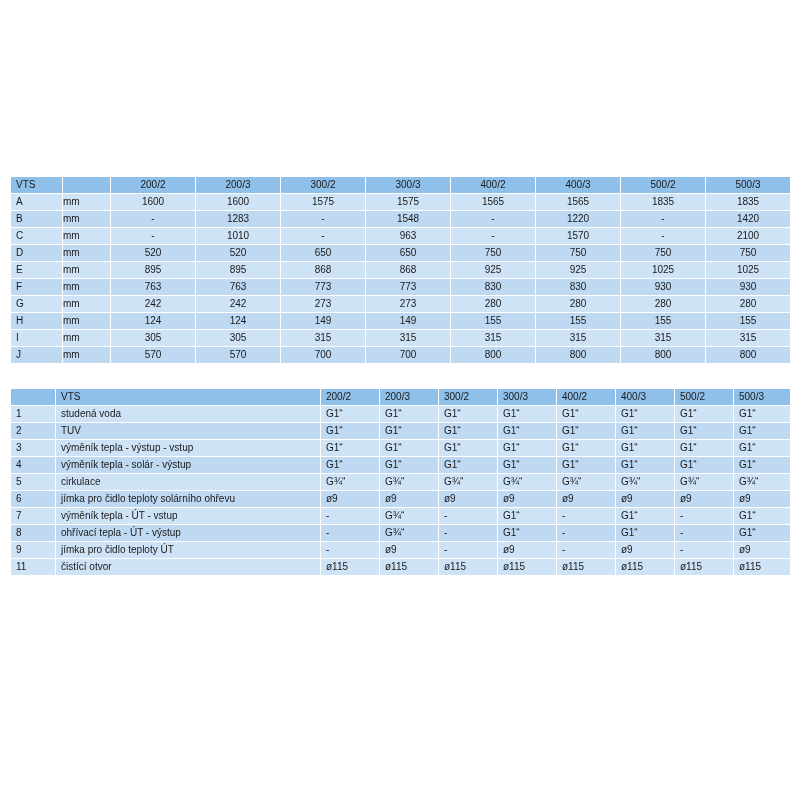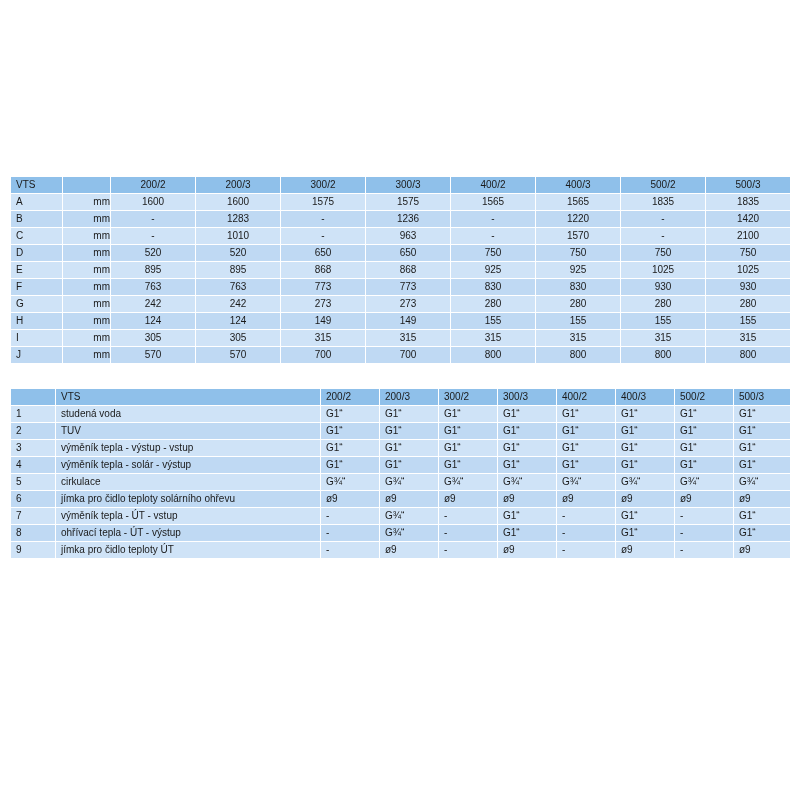--- a/index.html
+++ b/index.html
@@ -46,21 +46,21 @@
     width: 780px;
   }
   #table-dimensions .r-light { background: #cfe3f7; }
   #table-dimensions .r-mid   { background: #bfd9f3; }
   #table-dimensions .hdr     { background: #8fc0ea; }
   #table-dimensions .c-label {
     text-align: left;
     padding-left: 5px;
   }
   #table-dimensions .c-unit {
-    text-align: right;
+    text-align: left;
   }
   #table-dimensions .hdr .c-label { text-align: left; padding-left: 5px; }
 
   
   #table-connections {
     position: absolute;
     left: 10px;
     top: 388px;
     width: 780px;
   }
@@ -116,21 +116,21 @@
         <td>1565</td>
         <td>1835</td>
         <td>1835</td>
       </tr>
       <tr class="r-mid">
         <td class="c-label">B</td>
         <td class="c-unit">mm</td>
         <td>-</td>
         <td>1283</td>
         <td>-</td>
-        <td>1236</td>
+        <td>1548</td>
         <td>-</td>
         <td>1220</td>
         <td>-</td>
         <td>1420</td>
       </tr>
       <tr class="r-light">
         <td class="c-label">C</td>
         <td class="c-unit">mm</td>
         <td>-</td>
         <td>1010</td>
@@ -357,16 +357,28 @@
         <td class="c-desc">jímka pro čidlo teploty ÚT</td>
         <td class="c-val">-</td>
         <td class="c-val">ø9</td>
         <td class="c-val">-</td>
         <td class="c-val">ø9</td>
         <td class="c-val">-</td>
         <td class="c-val">ø9</td>
         <td class="c-val">-</td>
         <td class="c-val">ø9</td>
       </tr>
+      <tr class="r-light">
+        <td class="c-num">11</td>
+        <td class="c-desc">čistící otvor</td>
+        <td class="c-val">ø115</td>
+        <td class="c-val">ø115</td>
+        <td class="c-val">ø115</td>
+        <td class="c-val">ø115</td>
+        <td class="c-val">ø115</td>
+        <td class="c-val">ø115</td>
+        <td class="c-val">ø115</td>
+        <td class="c-val">ø115</td>
+      </tr>
     </tbody>
   </table>
 
 </div>
 
 </body></html>

